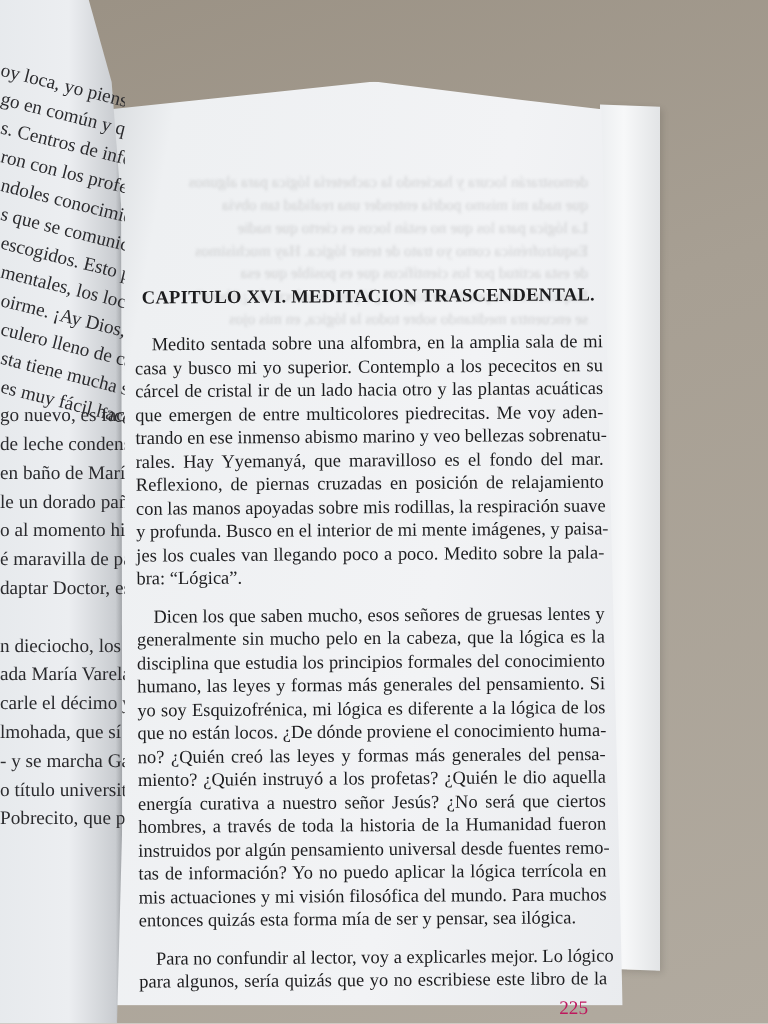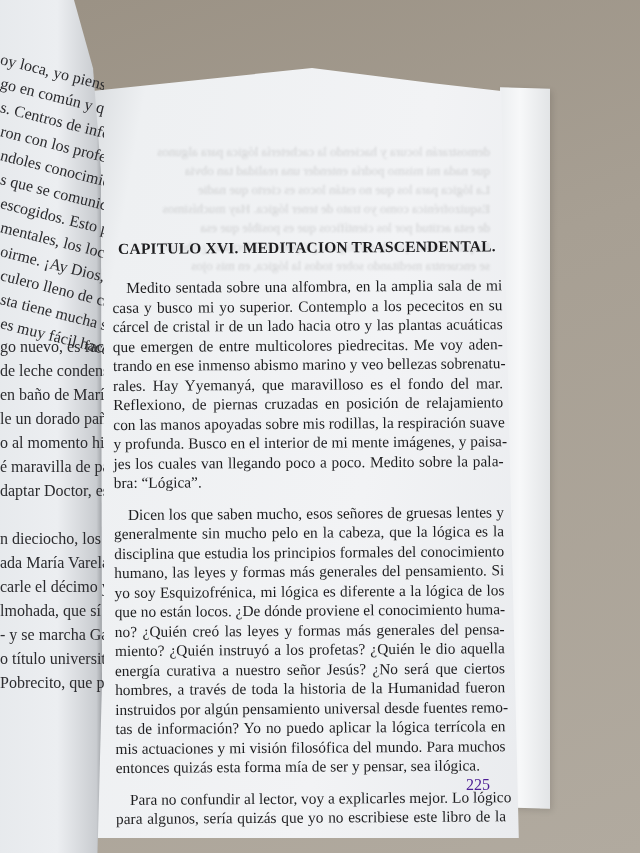--- a/index.html
+++ b/index.html
@@ -36,21 +36,21 @@
   }
   .chapter-title {
     font-weight:bold; font-size:15.5px; letter-spacing:0.2px;
     margin:0 0 20px 6px; white-space:nowrap;
   }
   .para { font-size:15.4px; line-height:19.5px; margin:0 0 12px 0; }
   .line { display:block; white-space:nowrap; text-align:justify; text-align-last:justify; }
   .line.last { text-align-last:left; }
   .indent { padding-left:14px; }
   .page-number {
-    position:absolute; left:466px; top:776px; font-size:16px; color:#4c1d95;
+    position:absolute; left:466px; top:832px; font-size:16px; color:#be185d;
   }
 
   
   .left-page {
     position:absolute; left:-10px; top:0; width:112px; height:853px;
     background: linear-gradient(90deg, #e6e9ec 0%, #eceef1 60%, #c9ccd0 95%, #9fa2a6 100%);
     clip-path: polygon(0 0, 75% 0, 92% 8%, 99% 20%, 100% 80%, 96% 100%, 0 100%);
   }
   .left-text {
     position:absolute; left:0; top:50px; width:104px; overflow:hidden;

